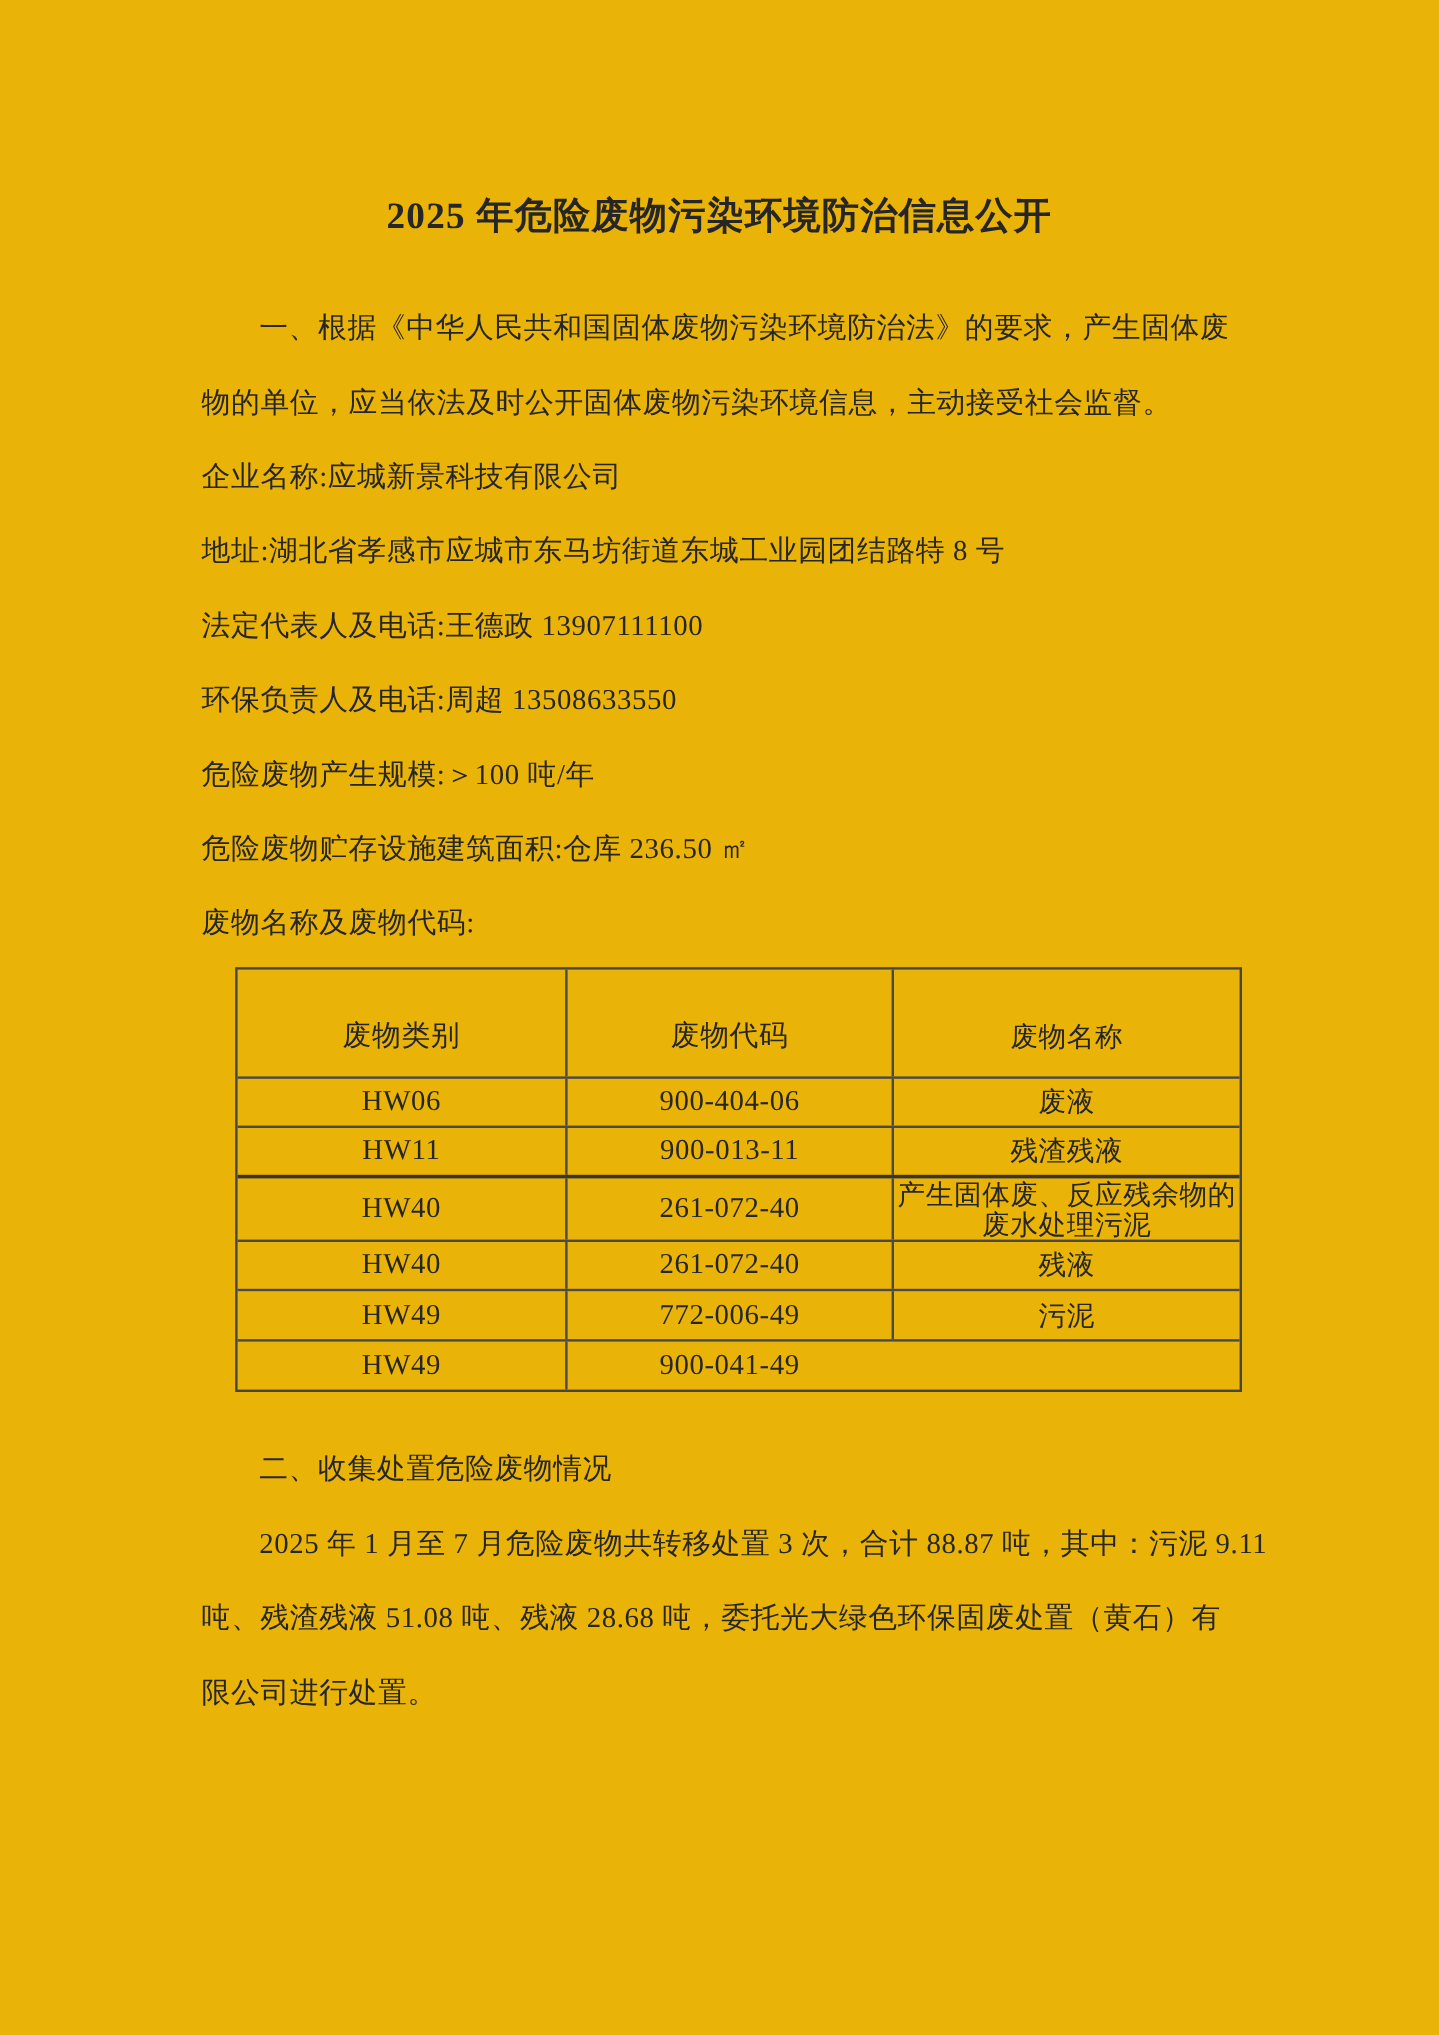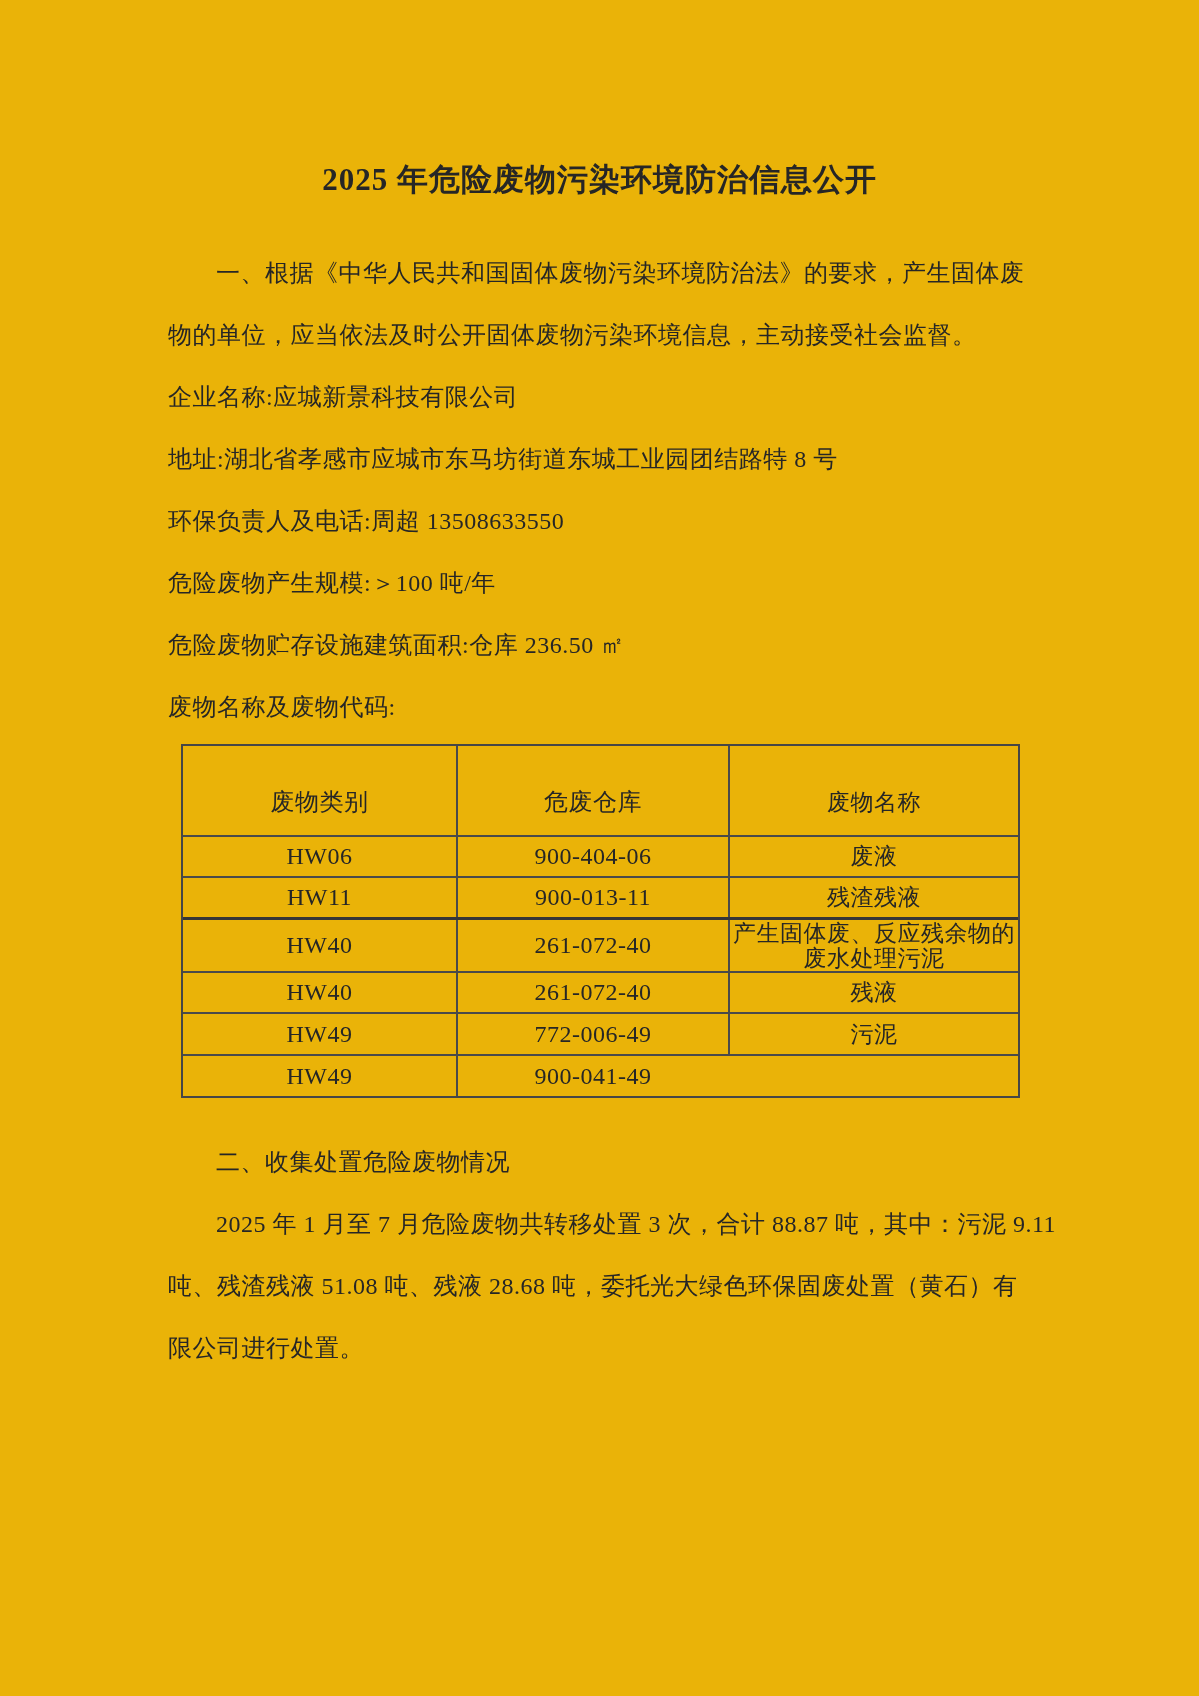--- a/index.html
+++ b/index.html
@@ -13,21 +13,21 @@
     height:60px; line-height:60px; text-align:center;
     font-size:31px; font-weight:bold; letter-spacing:1px; white-space:pre;
   }
   .title-gap { height:32px; }
   .line {
     height:62px; display:flex; align-items:center;
     font-size:24px; white-space:pre; letter-spacing:0.5px;
   }
   .indent2 { padding-left:48px; }
   .waste-table {
-    box-sizing:border-box; width:839px; margin-left:13px; margin-top:6px;
+    box-sizing:border-box; width:839px; margin-left:28px; margin-top:6px;
     border:2px solid #464646; display:flex; flex-direction:column;
   }
   .t-row { display:flex; border-top:2px solid #4a4a4a; }
   .t-row.first { border-top:none; }
   .t-row.thicktop { border-top:3px solid #363636; }
   .t-cell {
     box-sizing:border-box; display:flex; align-items:center; justify-content:center;
     text-align:center; font-size:24px; line-height:25px; letter-spacing:0.5px;
     border-left:2px solid #4a4a4a; padding:0 2px;
   }
@@ -46,29 +46,30 @@
 <div class="page">
 
   <div class="doc-title">2025 年危险废物污染环境防治信息公开</div>
   <div class="title-gap"></div>
 
   <div class="line indent2">一、根据《中华人民共和国固体废物污染环境防治法》的要求，产生固体废</div>
   <div class="line">物的单位，应当依法及时公开固体废物污染环境信息，主动接受社会监督。</div>
 
   <div class="line">企业名称:应城新景科技有限公司</div>
   <div class="line">地址:湖北省孝感市应城市东马坊街道东城工业园团结路特 8 号</div>
+  <div class="line">法定代表人及电话:王德政 13907111100</div>
   <div class="line">环保负责人及电话:周超 13508633550</div>
   <div class="line">危险废物产生规模:＞100 吨/年</div>
   <div class="line">危险废物贮存设施建筑面积:仓库 236.50 ㎡</div>
   <div class="line">废物名称及废物代码:</div>
 
   <div class="waste-table">
     <div class="t-row t-head first">
       <div class="t-cell c1">废物类别</div>
-      <div class="t-cell c2">危废仓库</div>
+      <div class="t-cell c2">废物代码</div>
       <div class="t-cell c3">废物名称</div>
     </div>
     <div class="t-row h41">
       <div class="t-cell c1">HW06</div>
       <div class="t-cell c2">900-404-06</div>
       <div class="t-cell c3">废液</div>
     </div>
     <div class="t-row h41">
       <div class="t-cell c1">HW11</div>
       <div class="t-cell c2">900-013-11</div>

